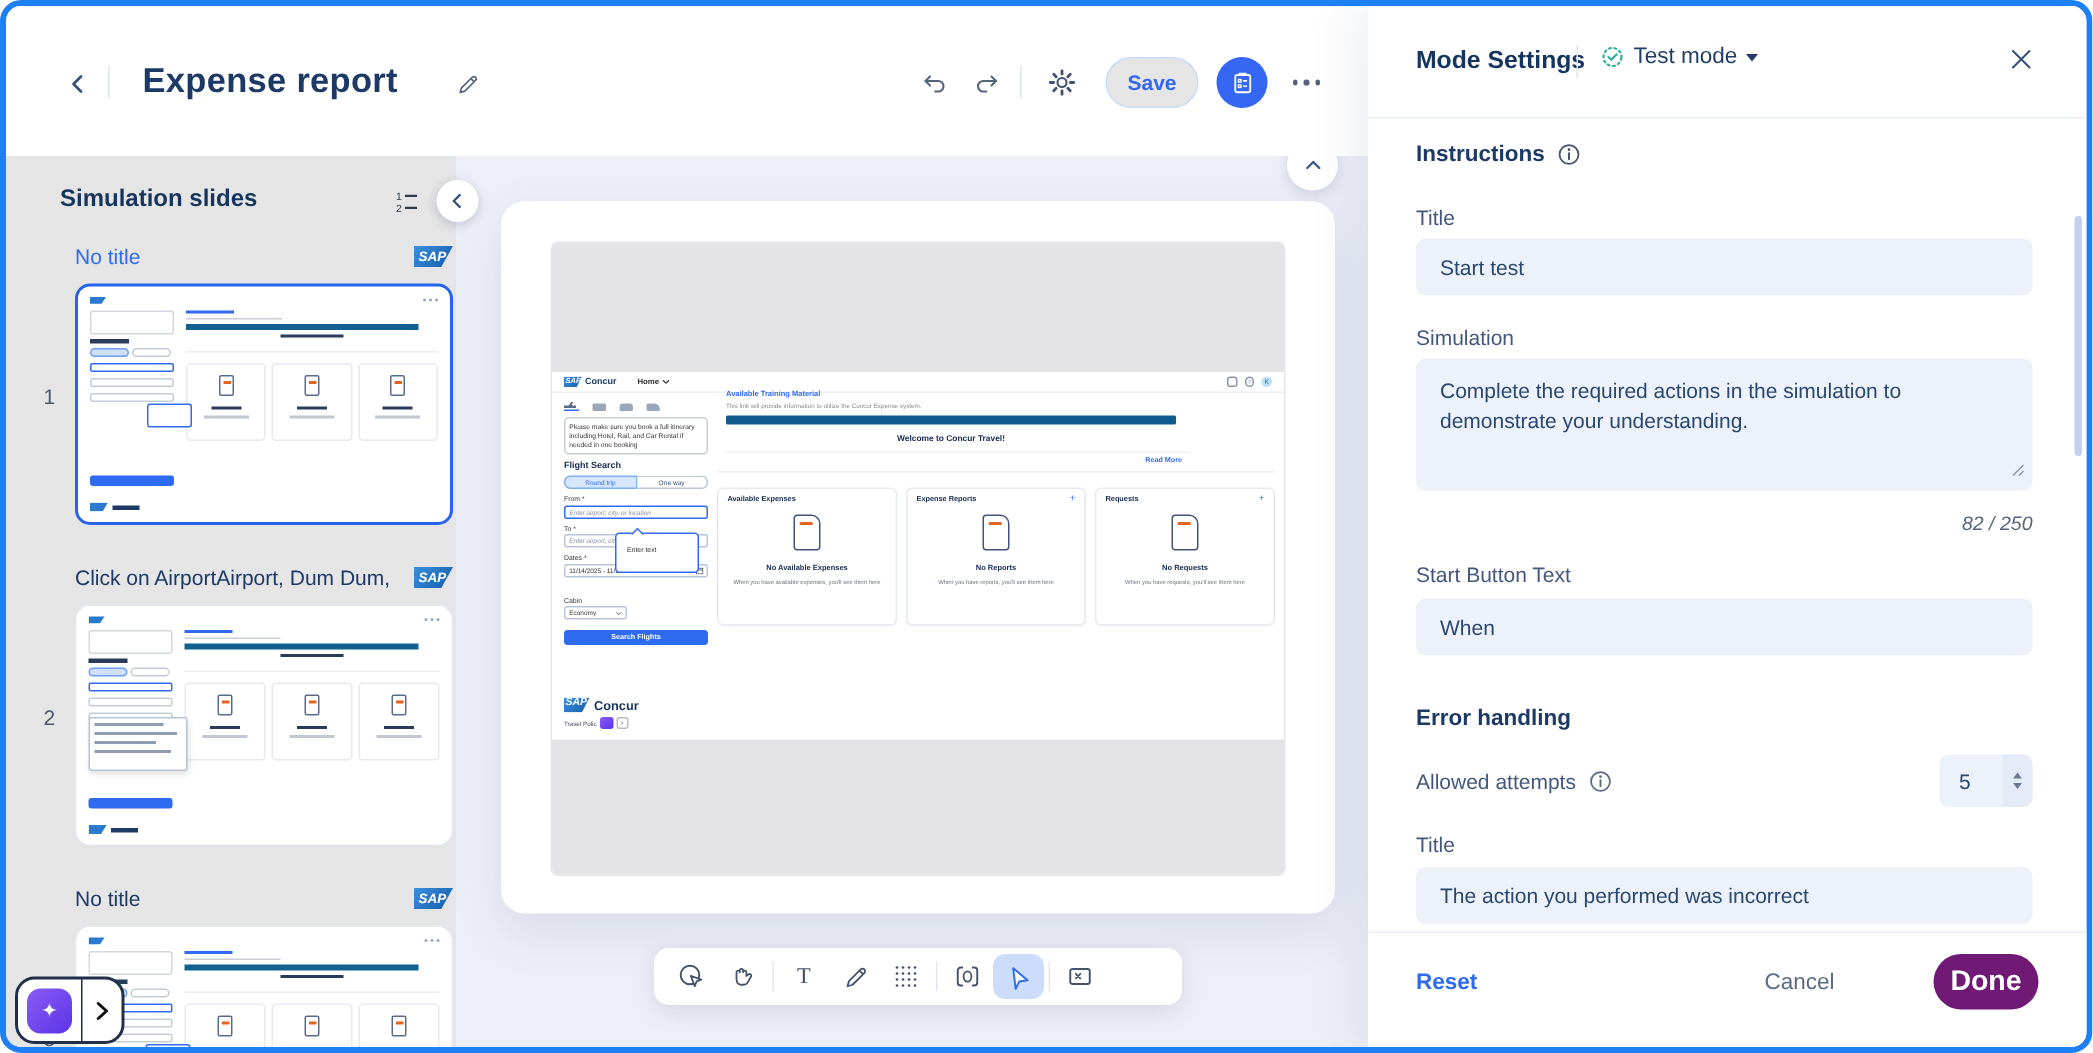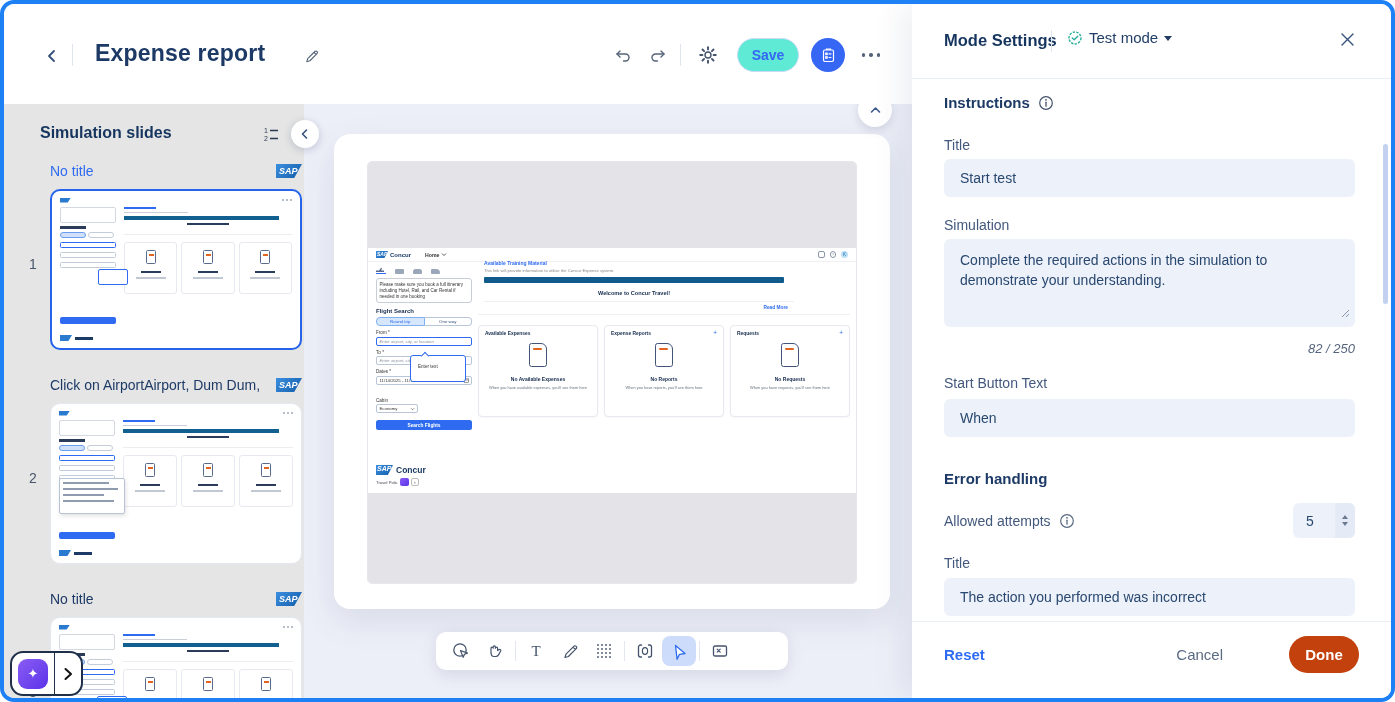--- a/index.html
+++ b/index.html
@@ -8,21 +8,21 @@
   #app { position:relative; width:1395px; height:702px; background:#fff;
          border:4px solid #1d80f5; border-radius:14px; overflow:hidden; }
   .abs { position:absolute; }
 
   
   #header { position:absolute; top:0; left:0; right:479px; height:100px; background:#fff; z-index:4; }
   .icon-btn { display:flex; align-items:center; justify-content:center; cursor:pointer; background:none; border:none; }
   .vdiv { width:1px; background:#dfe5ee; }
   #page-title { font-size:23px; font-weight:bold; color:#1d3a66; letter-spacing:.2px; }
   #save-btn { position:absolute; left:733px; top:34px; width:62px; height:34px; border-radius:17px;
-              background:#5eead4; border:1px solid #c8dcf8; color:#3566f4; font-size:14px; font-weight:bold;
+              background:#e5e5e5; border:1px solid #c8dcf8; color:#3566f4; font-size:14px; font-weight:bold;
               display:flex; align-items:center; justify-content:center; cursor:pointer; }
   #survey-btn { position:absolute; left:807px; top:34px; width:34px; height:34px; border-radius:50%;
                 background:#3566f4; display:flex; align-items:center; justify-content:center; cursor:pointer; border:none; }
   .dots3 { display:flex; gap:4px; }
   .dots3 i { width:3.5px; height:3.5px; border-radius:50%; background:#55647a; }
 
   
   #sidebar { position:absolute; top:100px; left:0; width:300px; bottom:0; background:#e5e5e5; z-index:3; overflow:hidden; }
   #sidebar-title { position:absolute; left:36px; top:20px; font-size:16px; font-weight:bold; color:#16355e; }
   #slides { position:absolute; top:58px; left:0; right:0; bottom:0; }
@@ -145,22 +145,22 @@
   #char-counter { position:absolute; right:36px; top:337px; font-size:13px; color:#55657e;font-style:italic; }
   #attempts-input { position:absolute; left:381px; top:499px; width:62px; height:35px; background:#edf1fa; border-radius:6px;
                     font-size:14px; color:#29486f; display:flex; align-items:center; padding-left:13px; cursor:text; }
   #spinner { position:absolute; right:0; top:0; bottom:0; width:20px; background:#e4eaf6; border-radius:0 6px 6px 0;
              display:flex; flex-direction:column; align-items:center; justify-content:center; gap:3px; cursor:pointer; }
   .tri-up { width:0; height:0; border-left:3.5px solid transparent; border-right:3.5px solid transparent; border-bottom:4.5px solid #6b7a92; }
   .tri-dn { width:0; height:0; border-left:3.5px solid transparent; border-right:3.5px solid transparent; border-top:4.5px solid #6b7a92; }
   #panel-footer { position:absolute; left:0; right:0; bottom:0; height:77px; border-top:1px solid #e9edf4; background:#fff; }
   #reset-btn { position:absolute; left:32px; top:24px; font-size:15px; font-weight:bold; color:#2e6bf0; cursor:pointer; background:none; border:none; }
   #cancel-btn { position:absolute; right:168px; top:24px; font-size:15px; color:#5a6b84; cursor:pointer; background:none; border:none; }
-  #done-btn { position:absolute; right:32px; top:14px; width:70px; height:37px; border-radius:19px; background:#c2410c;
-              color:#fff; font-size:15px; font-weight:bold; display:flex; align-items:center; justify-content:center; cursor:pointer; border:none; }
+  #done-btn { position:absolute; right:32px; top:14px; width:70px; height:37px; border-radius:19px; background:#701a75;
+              color:#fff; font-size:19px; font-weight:bold; display:flex; align-items:center; justify-content:center; cursor:pointer; border:none; }
   #panel-scrollbar { position:absolute; right:3px; top:140px; width:5px; height:160px; background:#c3d0f0; border-radius:3px; cursor:pointer; }
 
   
   #float-widget { position:absolute; left:6px; bottom:2px; width:73px; height:45px; background:#fff; border:2px solid #20304a;
                   border-radius:13px; z-index:9; display:flex; align-items:center; }
   #chat-btn { width:30px; height:30px; margin-left:6px; border-radius:9px; background:linear-gradient(135deg,#8a5cf5,#5b34e8);
               display:flex; align-items:center; justify-content:center; color:#fff; font-size:13px; cursor:pointer; border:none; }
   #widget-div { width:1px; height:44px; background:#20304a; margin-left:6px; }
   #expand-btn { flex:1; display:flex; align-items:center; justify-content:center; cursor:pointer; background:none; border:none; }
 </style>

